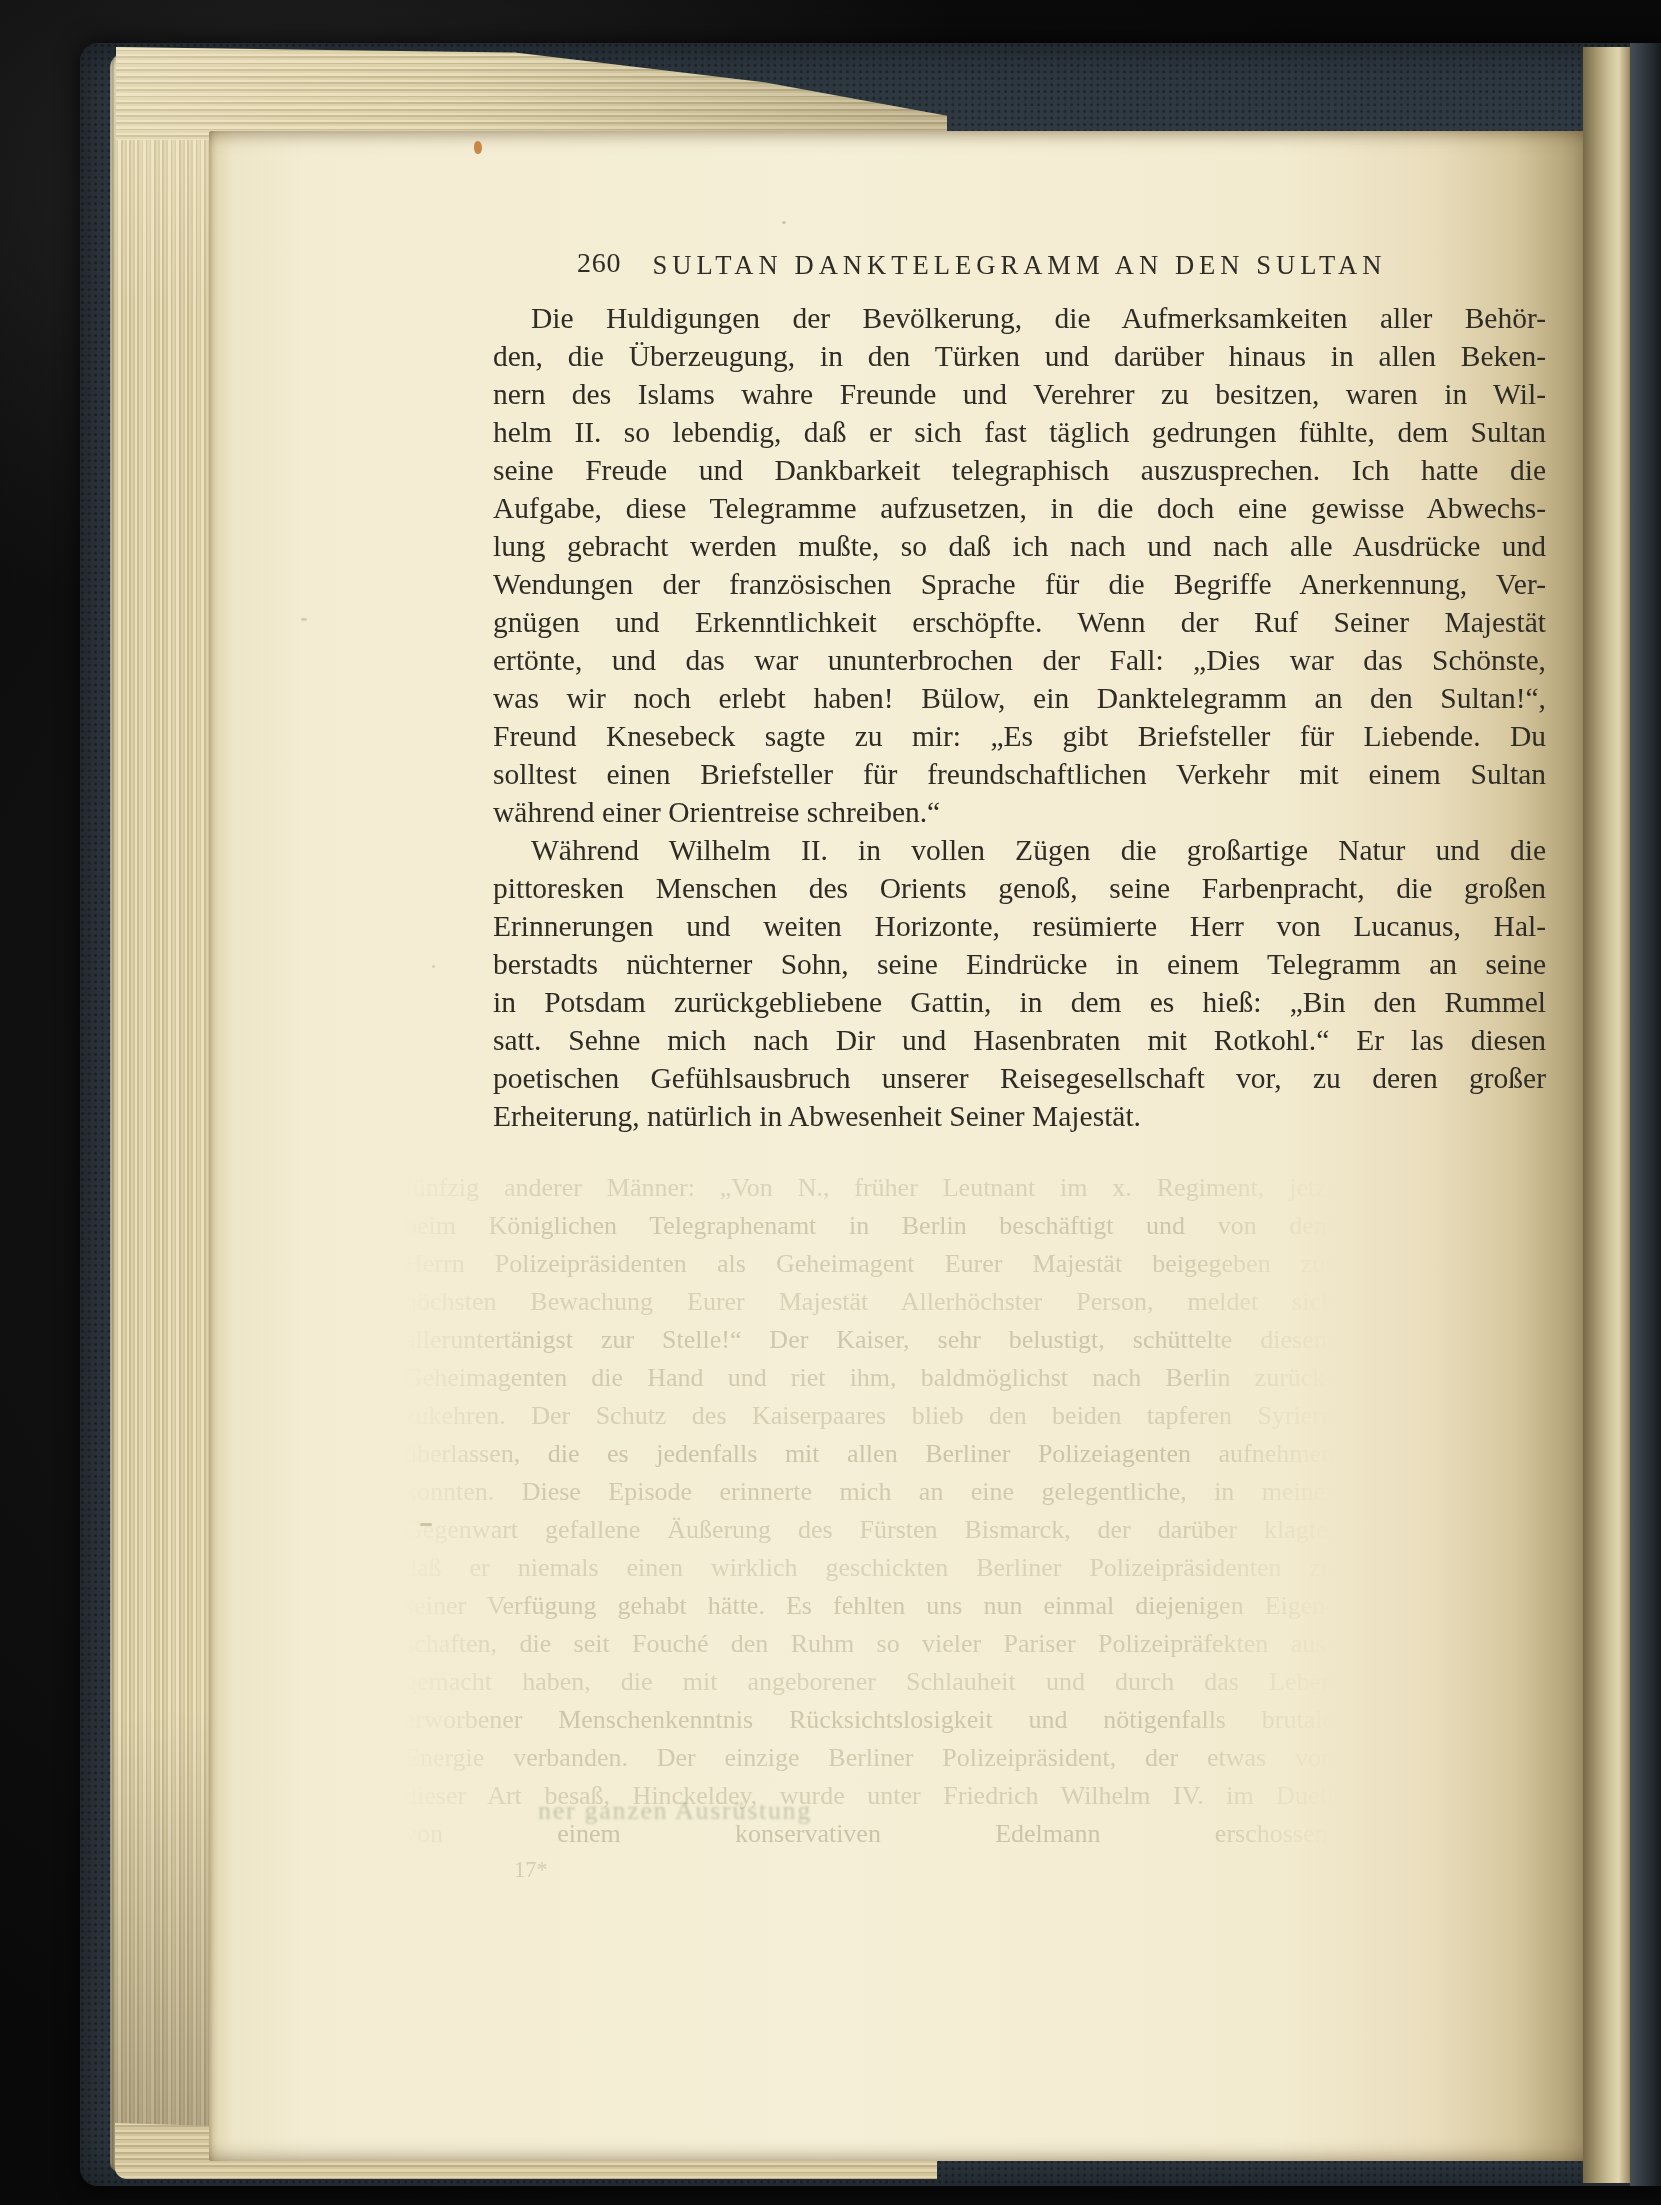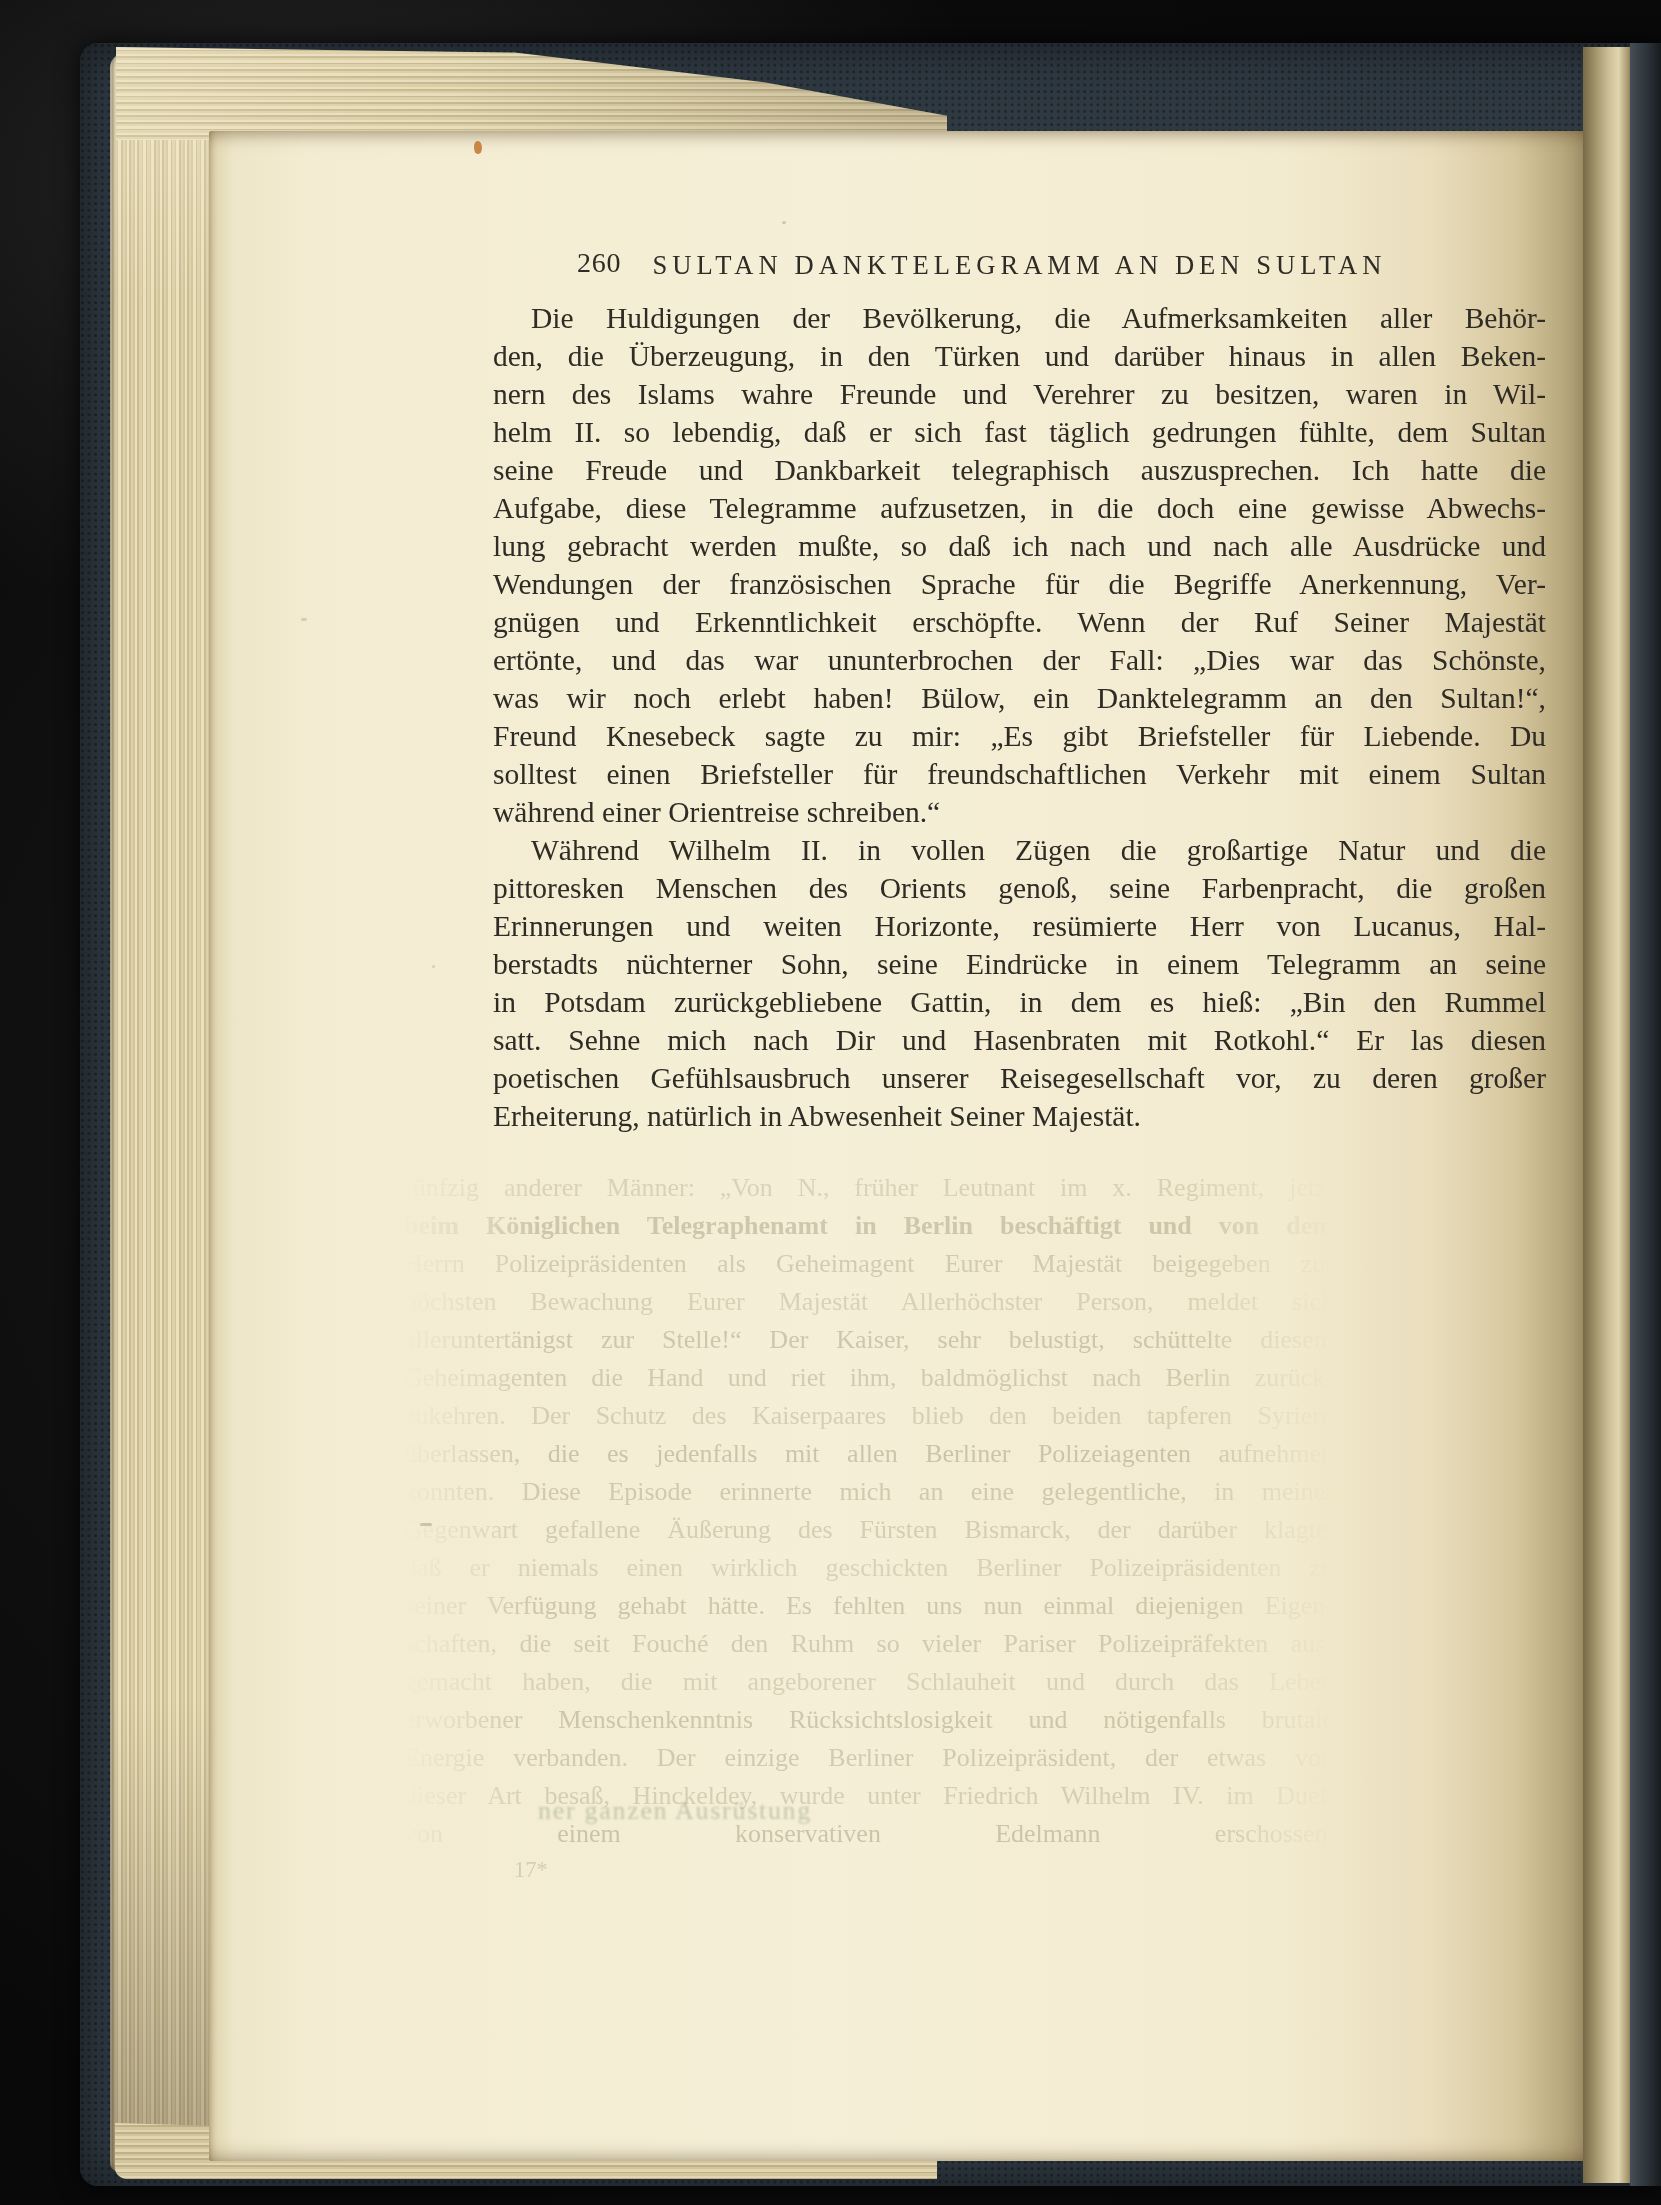--- a/index.html
+++ b/index.html
@@ -168,21 +168,21 @@
       <div class="tline">Erinnerungen und weiten Horizonte, resümierte Herr von Lucanus, Hal-</div>
       <div class="tline">berstadts nüchterner Sohn, seine Eindrücke in einem Telegramm an seine</div>
       <div class="tline">in Potsdam zurückgebliebene Gattin, in dem es hieß: „Bin den Rummel</div>
       <div class="tline">satt. Sehne mich nach Dir und Hasenbraten mit Rotkohl.“ Er las diesen</div>
       <div class="tline">poetischen Gefühlsausbruch unserer Reisegesellschaft vor, zu deren großer</div>
       <div class="tline no-just">Erheiterung, natürlich in Abwesenheit Seiner Majestät.</div>
     </div>
 
   <div class="ghost-text" id="ghost-text">
       <div class="gline" style="opacity: 0.26;">fünfzig anderer Männer: „Von N., früher Leutnant im x. Regiment, jetzt</div>
-      <div class="gline" style="opacity: 0.36; font-weight: bold;">beim Königlichen Telegraphenamt in Berlin beschäftigt und von dem</div>
+      <div class="gline" style="opacity: 0.36;">beim Königlichen Telegraphenamt in Berlin beschäftigt und von dem</div>
       <div class="gline" style="opacity: 0.32;">Herrn Polizeipräsidenten als Geheimagent Eurer Majestät beigegeben zur</div>
       <div class="gline" style="opacity: 0.27;">höchsten Bewachung Eurer Majestät Allerhöchster Person, meldet sich</div>
       <div class="gline" style="opacity: 0.37;">alleruntertänigst zur Stelle!“ Der Kaiser, sehr belustigt, schüttelte diesem</div>
       <div class="gline" style="opacity: 0.33;">Geheimagenten die Hand und riet ihm, baldmöglichst nach Berlin zurück-</div>
       <div class="gline" style="opacity: 0.29;">zukehren. Der Schutz des Kaiserpaares blieb den beiden tapferen Syriern</div>
       <div class="gline" style="opacity: 0.39;">überlassen, die es jedenfalls mit allen Berliner Polizeiagenten aufnehmen</div>
       <div class="gline" style="opacity: 0.34;">konnten. Diese Episode erinnerte mich an eine gelegentliche, in meiner</div>
       <div class="gline" style="opacity: 0.3;">Gegenwart gefallene Äußerung des Fürsten Bismarck, der darüber klagte,</div>
       <div class="gline" style="opacity: 0.26;">daß er niemals einen wirklich geschickten Berliner Polizeipräsidenten zu</div>
       <div class="gline" style="opacity: 0.36;">seiner Verfügung gehabt hätte. Es fehlten uns nun einmal diejenigen Eigen-</div>

